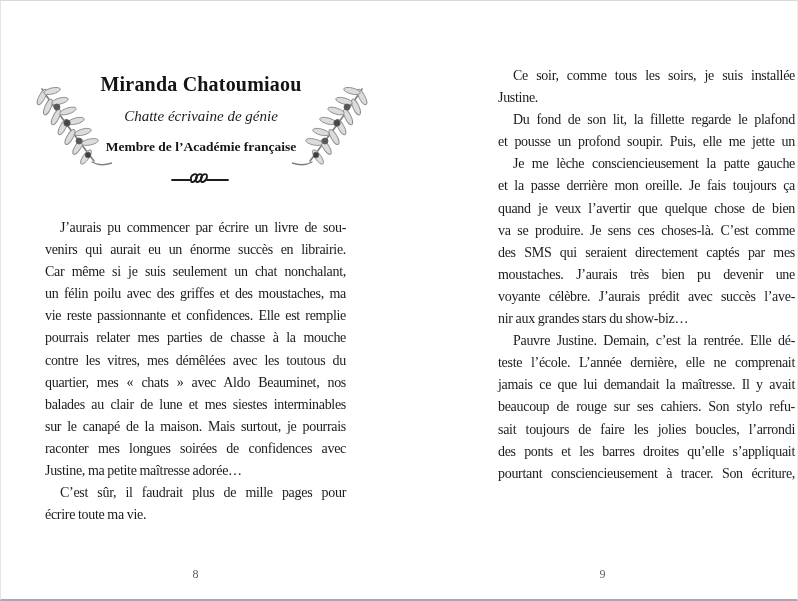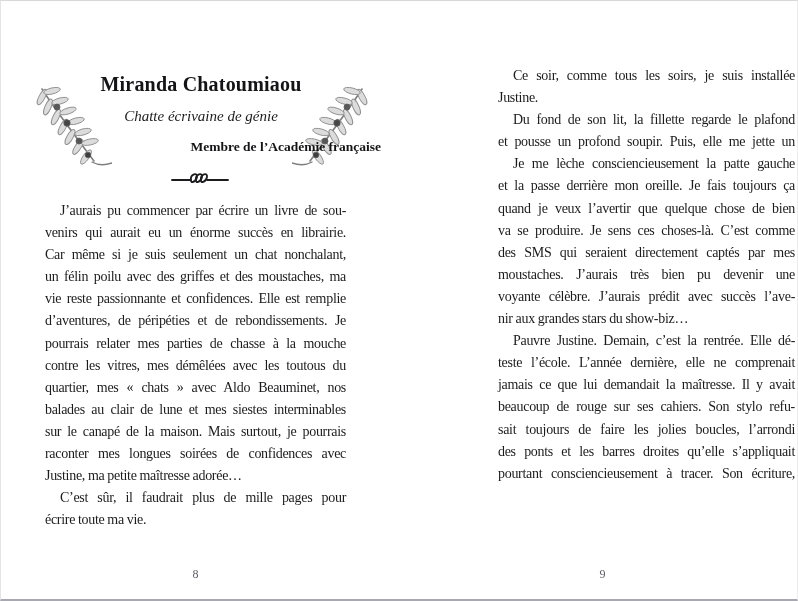--- a/index.html
+++ b/index.html
@@ -10,30 +10,30 @@
     border-top:1px solid #d8d8d8; border-left:1px solid #e4e4e4;
     border-right:1px solid #ededed; border-bottom:2px solid #a8a8b0;padding-left:8px;
   }
   .page { position:absolute; top:0; height:100%; }
   .page-left  { left:0;     width:399px; }
   .page-right { left:399px; width:397px; }
 
   .header { position:absolute; left:20px; top:72px; width:360px; text-align:center; }
   .title       { font-size:20px; font-weight:bold; letter-spacing:0.2px; color:#141416; }
   .subtitle    { margin-top:12px; font-size:15px; font-style:italic; color:#1b1b1d; }
-  .affiliation { margin-top:14px; font-size:13.5px; font-weight:bold; color:#141416;text-align:right; }
+  .affiliation { margin-top:14px; font-size:13.5px; font-weight:bold; color:#141416; }
 
   .ornament { position:absolute; }
   .ornament.orn-left  { left:31px;  top:84px; }
   .ornament.orn-right { left:291px; top:84px; transform:scaleX(-1); }
   .divider { position:absolute; left:170px; top:170px; }
 
   .text-block { position:absolute; font-size:14px; line-height:22.1px;
                 letter-spacing:-0.3px; word-spacing:-0.3px; }
-  .text-left  { left:44px; top:199px; width:301px; }
+  .text-left  { left:44px; top:216px; width:301px; }
   .text-right { left:54px; top:64px;  width:297px;margin-left:44px; }
 
   .line { text-align:justify; text-align-last:justify; }
   .line.indent { text-indent:15px; }
   .line.end { text-align-last:left; }
 
   .page-number { position:absolute; top:566px; font-size:12px; color:#5d5d66; text-align:center; }
   .pn-left  { left:44px; width:301px; }
   .pn-right { left:54px; width:297px; }
 </style>
@@ -121,21 +121,20 @@
         </g>
       </svg>
     </span>
 
     <div class="text-block text-left">
         <div class="line indent">J’aurais pu commencer par écrire un livre de sou-</div>
         <div class="line">venirs qui aurait eu un énorme succès en librairie.</div>
         <div class="line">Car même si je suis seulement un chat nonchalant,</div>
         <div class="line">un félin poilu avec des griffes et des moustaches, ma</div>
         <div class="line">vie reste passionnante et confidences. Elle est remplie</div>
-        <div class="line">d’aventures, de péripéties et de rebondissements. Je</div>
         <div class="line">pourrais relater mes parties de chasse à la mouche</div>
         <div class="line">contre les vitres, mes démêlées avec les toutous du</div>
         <div class="line">quartier, mes « chats » avec Aldo Beauminet, nos</div>
         <div class="line">balades au clair de lune et mes siestes interminables</div>
         <div class="line">sur le canapé de la maison. Mais surtout, je pourrais</div>
         <div class="line">raconter mes longues soirées de confidences avec</div>
         <div class="line end">Justine, ma petite maîtresse adorée…</div>
         <div class="line indent">C’est sûr, il faudrait plus de mille pages pour</div>
         <div class="line end">écrire toute ma vie.</div>
       </div>

